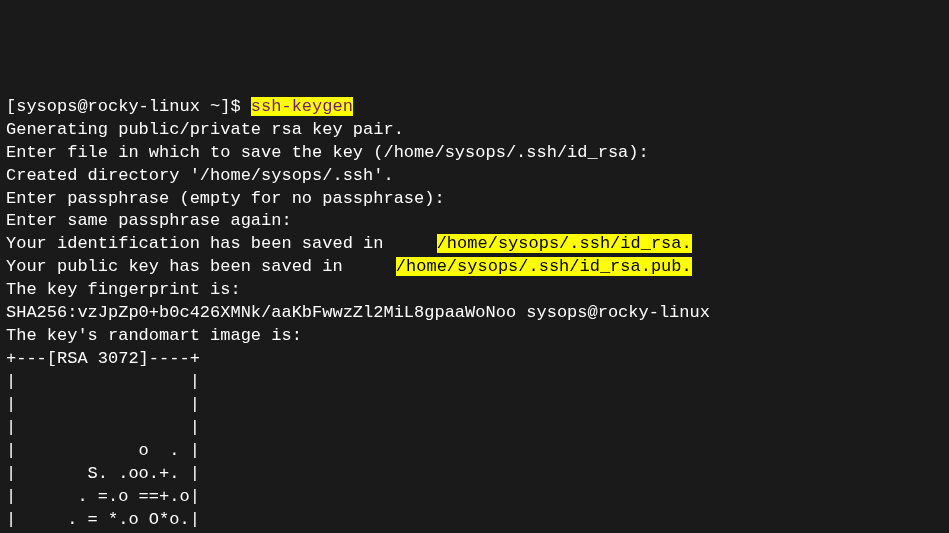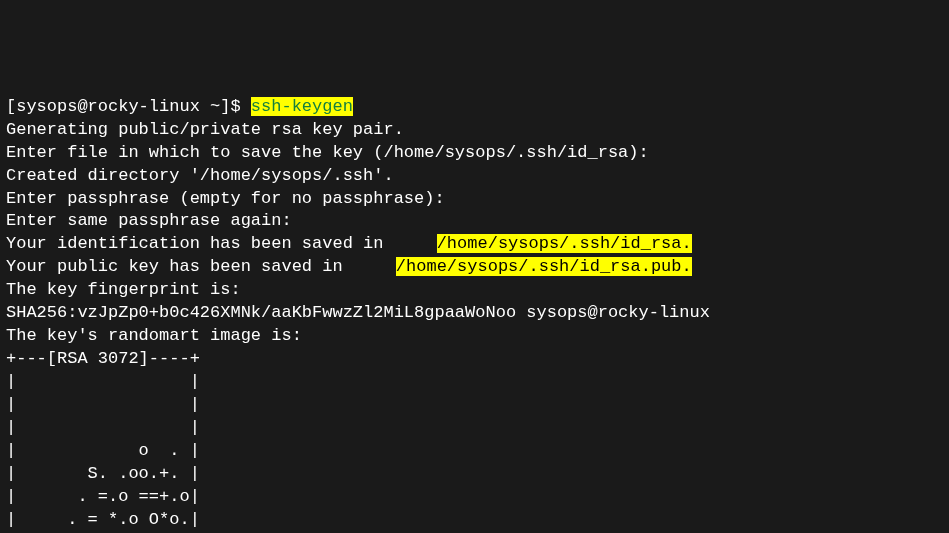--- a/index.html
+++ b/index.html
@@ -27,21 +27,21 @@
     }
     .prompt-user {
       color: #ffffff;
       text-align: center;
     }
     .prompt-dollar {
       color: #ffffff;
     }
     .command {
       background: #ffff00;
-      color: #15803d;
+      color: #701a75;
     }
     .highlighted-path {
       background: #ffff00;
       color: #000000;
       margin-left: 43px;
     }
   </style>
 </head>
 <body>
 

